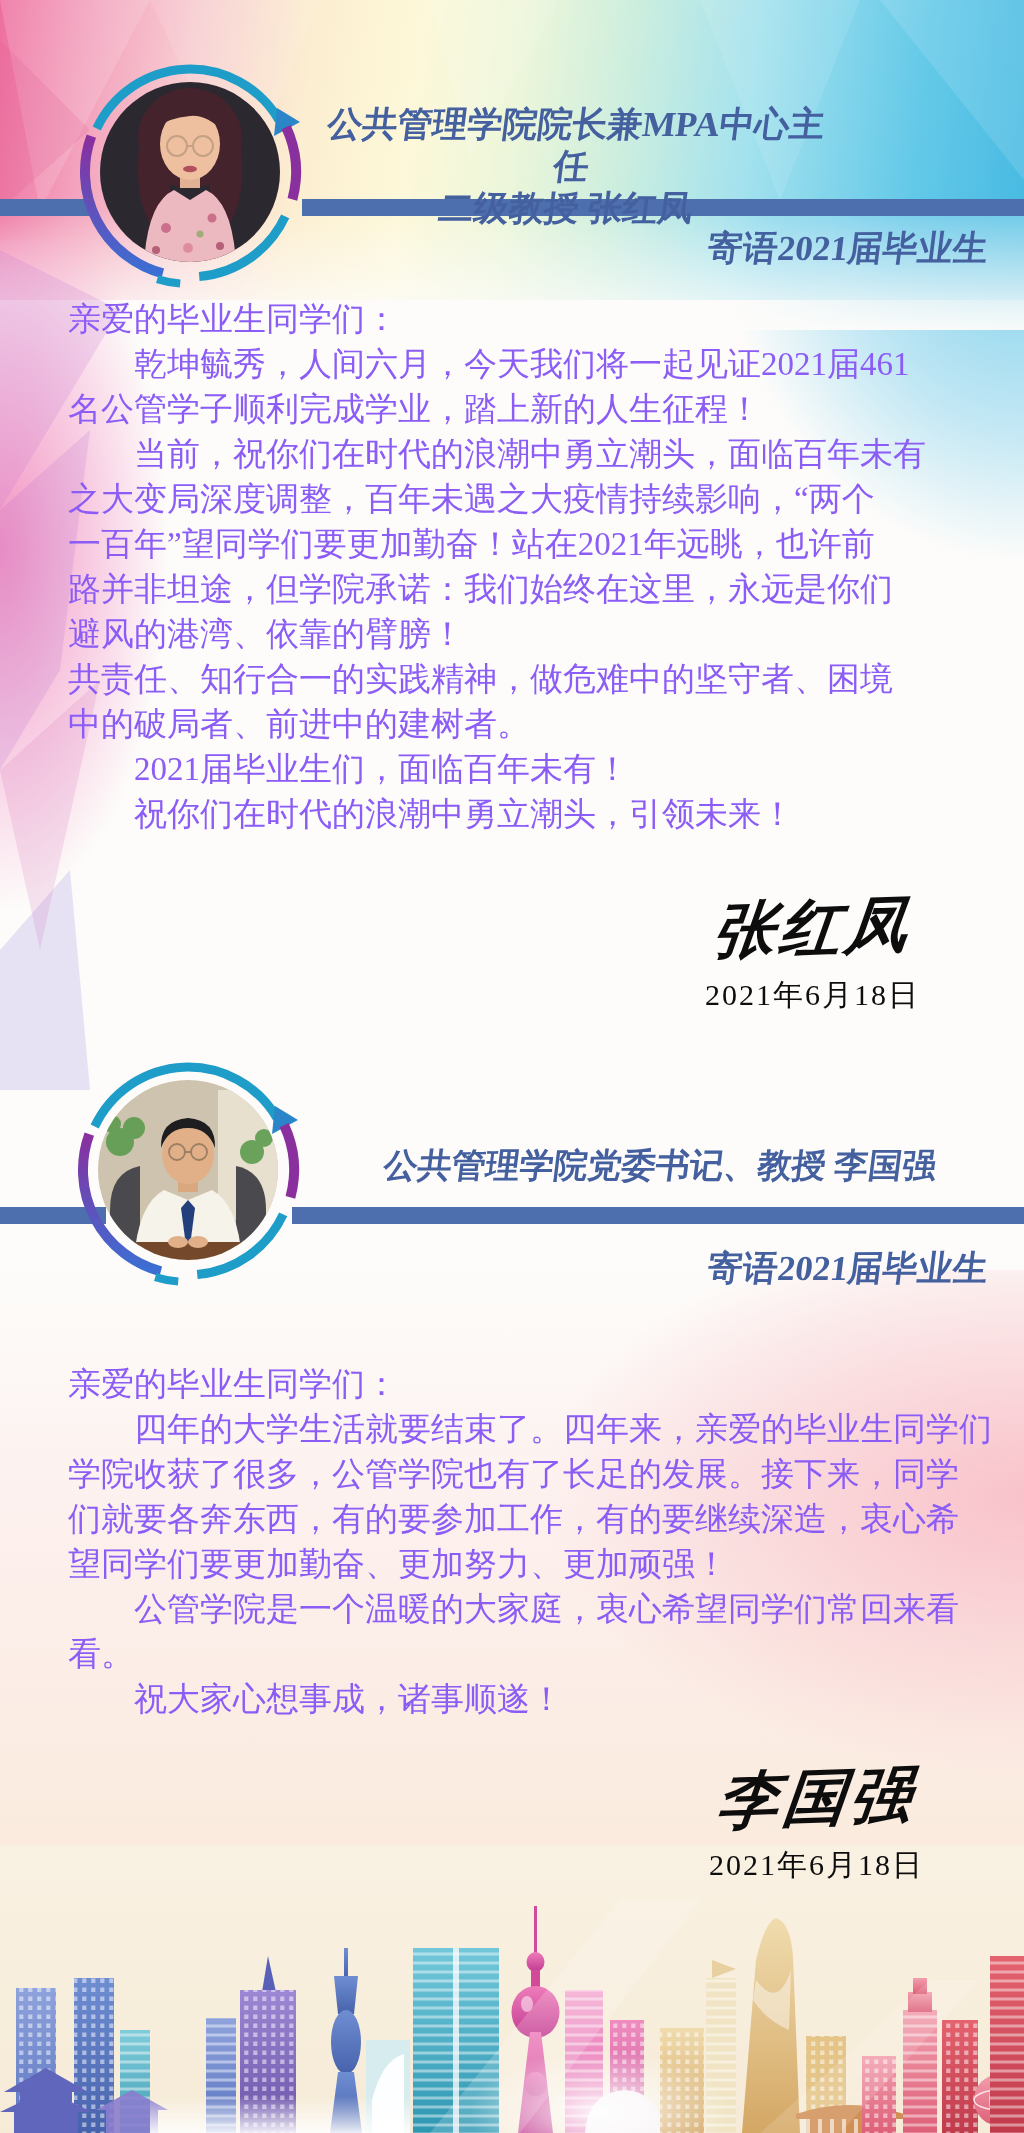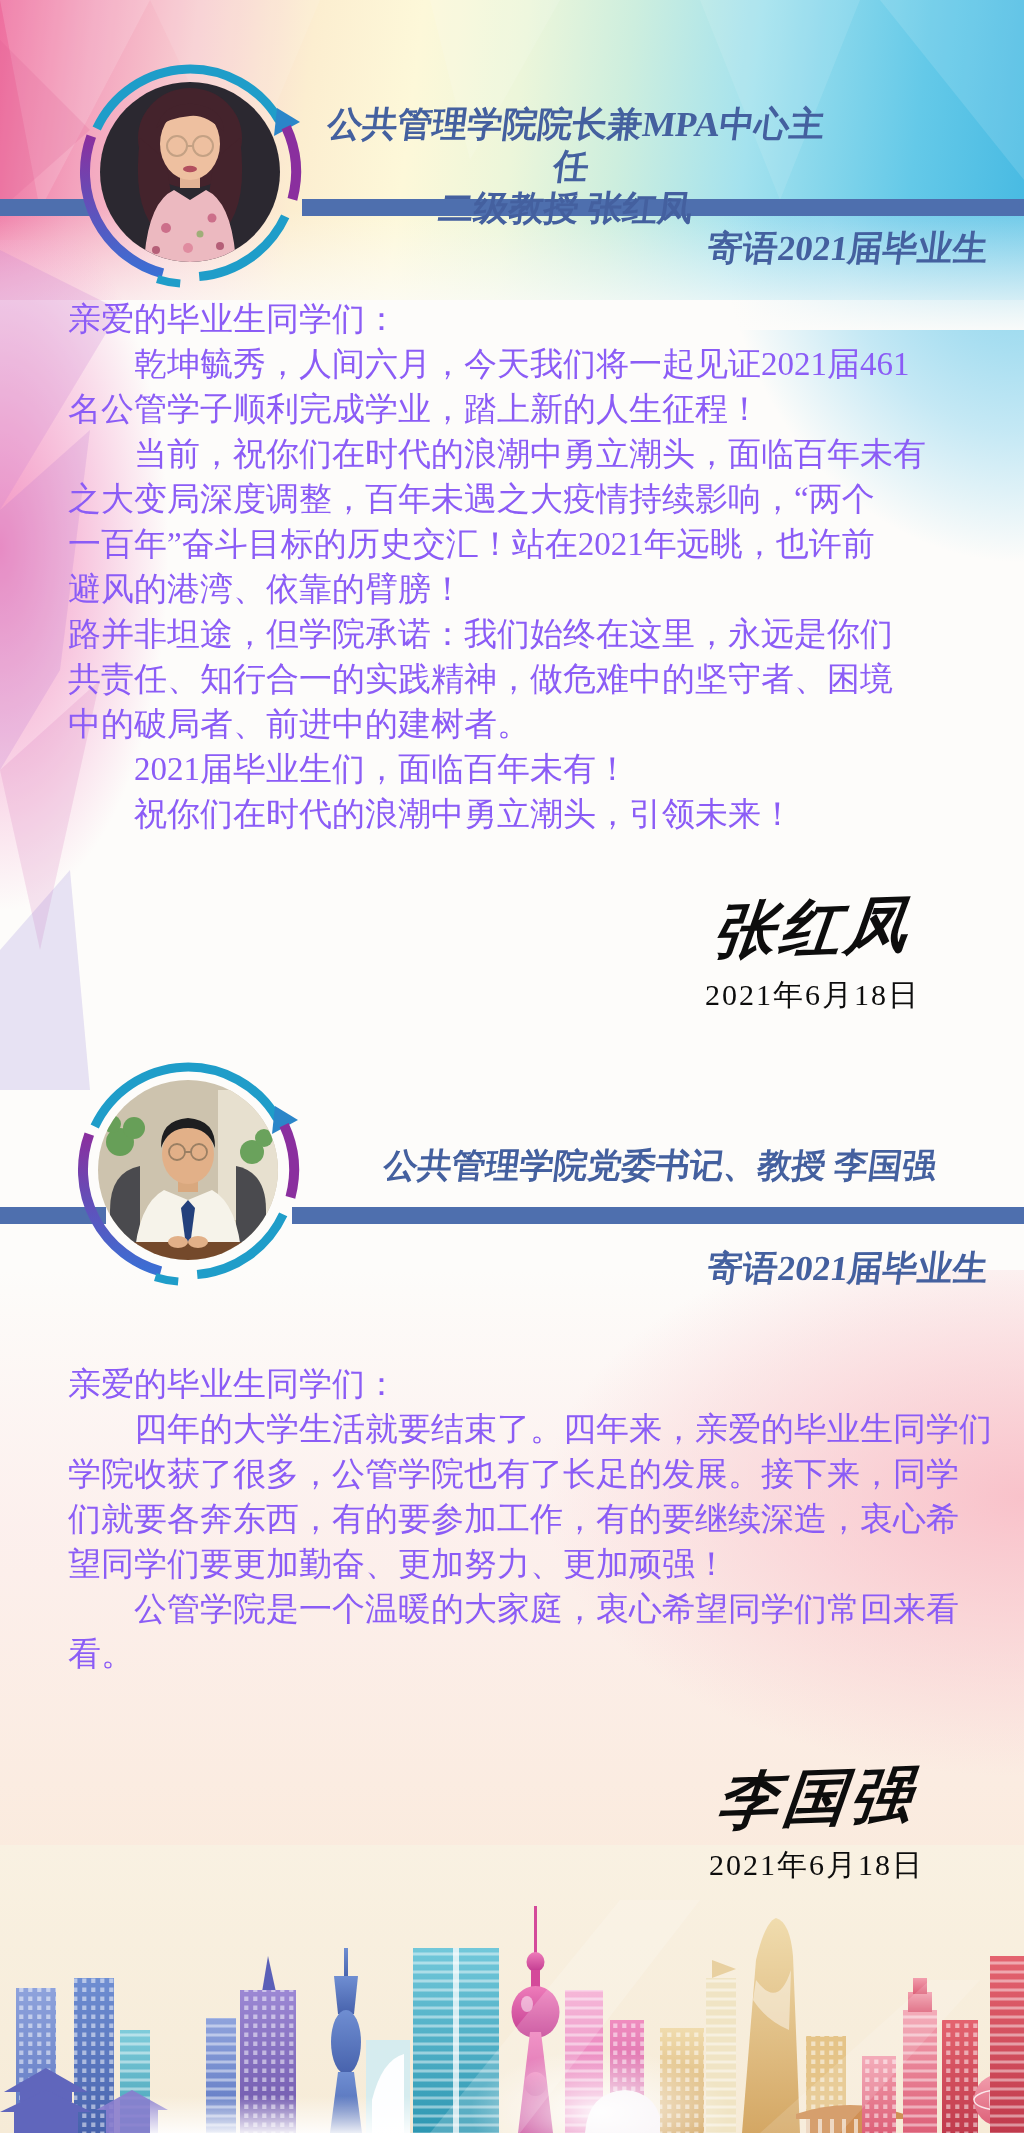--- a/index.html
+++ b/index.html
@@ -169,23 +169,23 @@
   </div>
 
   <div class="motto" id="motto1">寄语2021届毕业生</div>
 
   <div class="letter" id="body1">
     <div class="line">亲爱的毕业生同学们：</div>
     <div class="line indent">乾坤毓秀，人间六月，今天我们将一起见证2021届461</div>
     <div class="line">名公管学子顺利完成学业，踏上新的人生征程！</div>
     <div class="line indent">当前，祝你们在时代的浪潮中勇立潮头，面临百年未有</div>
     <div class="line">之大变局深度调整，百年未遇之大疫情持续影响，“两个</div>
-    <div class="line">一百年”奋斗目标的历史交汇！站在2021年远眺，也许前</div>
+    <div class="line">一百年”望同学们要更加勤奋！站在2021年远眺，也许前</div>
+    <div class="line">路并非坦途，但学院承诺：我们始终在这里，永远是你们</div>
     <div class="line">避风的港湾、依靠的臂膀！</div>
-    <div class="line">路并非坦途，但学院承诺：我们始终在这里，永远是你们</div>
     <div class="line">共责任、知行合一的实践精神，做危难中的坚守者、困境</div>
     <div class="line">中的破局者、前进中的建树者。</div>
     <div class="line indent">2021届毕业生们，面临百年未有！</div>
     <div class="line indent">祝你们在时代的浪潮中勇立潮头，引领未来！</div>
   </div>
 
   <div class="sign-block" id="sign1">
     <div class="sig">张红凤</div>
     <div class="sig-date">2021年6月18日</div>
   </div>
@@ -243,20 +243,21 @@
   <div class="motto" id="motto2">寄语2021届毕业生</div>
 
   <div class="letter" id="body2">
     <div class="line">亲爱的毕业生同学们：</div>
     <div class="line indent">四年的大学生活就要结束了。四年来，亲爱的毕业生同学们</div>
     <div class="line">学院收获了很多，公管学院也有了长足的发展。接下来，同学</div>
     <div class="line">们就要各奔东西，有的要参加工作，有的要继续深造，衷心希</div>
     <div class="line">望同学们要更加勤奋、更加努力、更加顽强！</div>
     <div class="line indent">公管学院是一个温暖的大家庭，衷心希望同学们常回来看</div>
     <div class="line">看。</div>
+    <div class="line indent">祝大家心想事成，诸事顺遂！</div>
   </div>
 
   <div class="sign-block" id="sign2">
     <div class="sig">李国强</div>
     <div class="sig-date">2021年6月18日</div>
   </div>
 
   <svg id="skyline" width="1024" height="273" viewBox="0 0 1024 273">
     <defs>
       <linearGradient id="gBlue" x1="0" y1="0" x2="0" y2="1">

